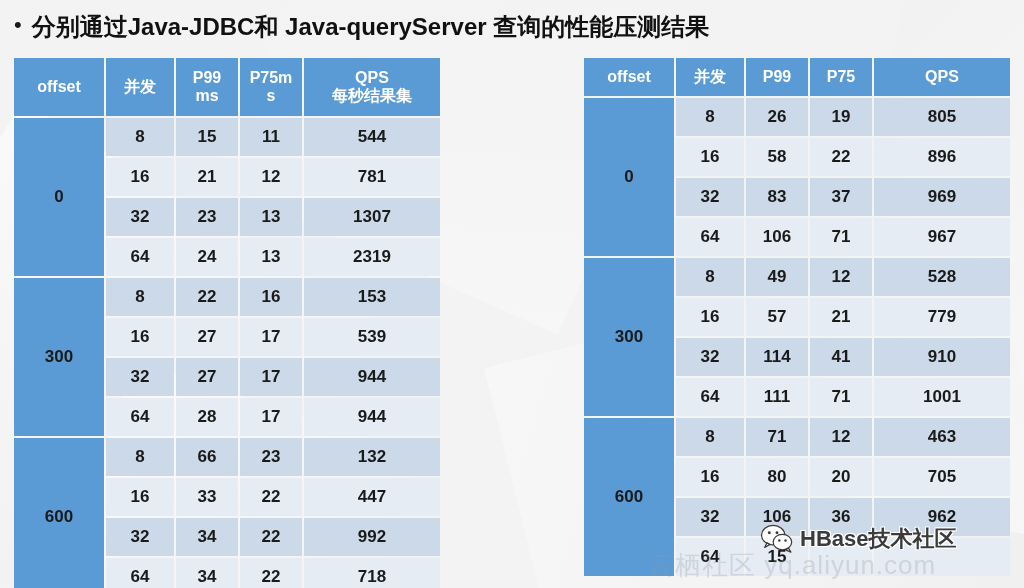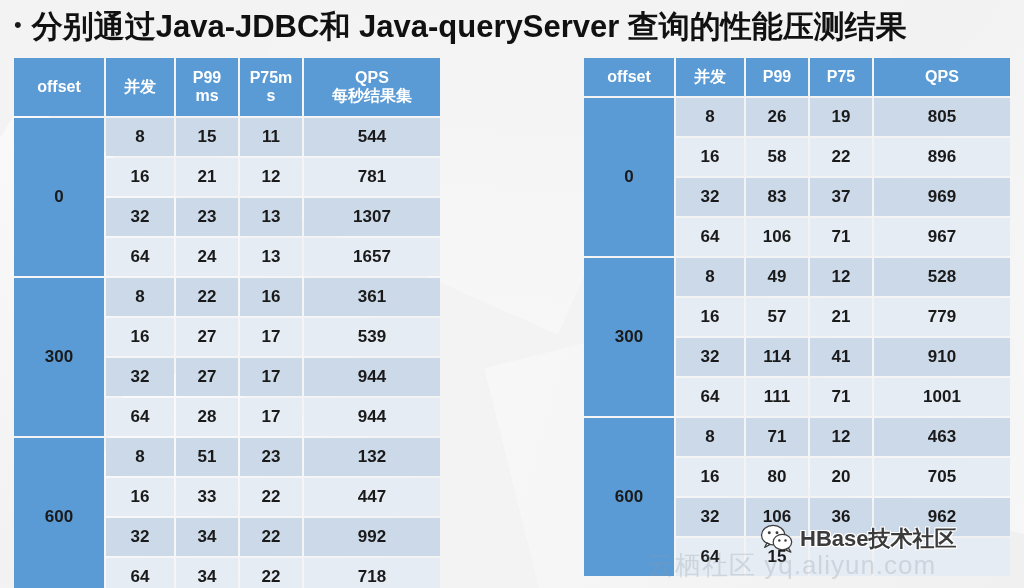--- a/index.html
+++ b/index.html
@@ -72,21 +72,21 @@
   }
   #title-bullet {
     color: #1a1a1a;
     font-size: 22px;
     line-height: 1;
     margin-right: 10px;
     margin-top: -4px;
   }
   #title-text {
     color: #111111;
-    font-size: 31px;
+    font-size: 24px;
     font-weight: bold;
     letter-spacing: 0px;
     white-space: nowrap;
     text-align: right;
   }
 
   
   .perf-table {
     position: absolute;
     border-collapse: separate;
@@ -239,29 +239,29 @@
     <tr class="row-a">
       <td class="datacell">32</td>
       <td class="datacell">23</td>
       <td class="datacell">13</td>
       <td class="datacell">1307</td>
     </tr>
     <tr class="row-b">
       <td class="datacell">64</td>
       <td class="datacell">24</td>
       <td class="datacell">13</td>
-      <td class="datacell">1657</td>
+      <td class="datacell">2319</td>
     </tr>
 
     <tr class="row-a">
       <td class="offset-cell" rowspan="4">300</td>
       <td class="datacell">8</td>
       <td class="datacell">22</td>
       <td class="datacell">16</td>
-      <td class="datacell">361</td>
+      <td class="datacell">153</td>
     </tr>
     <tr class="row-b">
       <td class="datacell">16</td>
       <td class="datacell">27</td>
       <td class="datacell">17</td>
       <td class="datacell">539</td>
     </tr>
     <tr class="row-a">
       <td class="datacell">32</td>
       <td class="datacell">27</td>
@@ -271,21 +271,21 @@
     <tr class="row-b">
       <td class="datacell">64</td>
       <td class="datacell">28</td>
       <td class="datacell">17</td>
       <td class="datacell">944</td>
     </tr>
 
     <tr class="row-a">
       <td class="offset-cell" rowspan="4">600</td>
       <td class="datacell">8</td>
-      <td class="datacell">51</td>
+      <td class="datacell">66</td>
       <td class="datacell">23</td>
       <td class="datacell">132</td>
     </tr>
     <tr class="row-b">
       <td class="datacell">16</td>
       <td class="datacell">33</td>
       <td class="datacell">22</td>
       <td class="datacell">447</td>
     </tr>
     <tr class="row-a">

